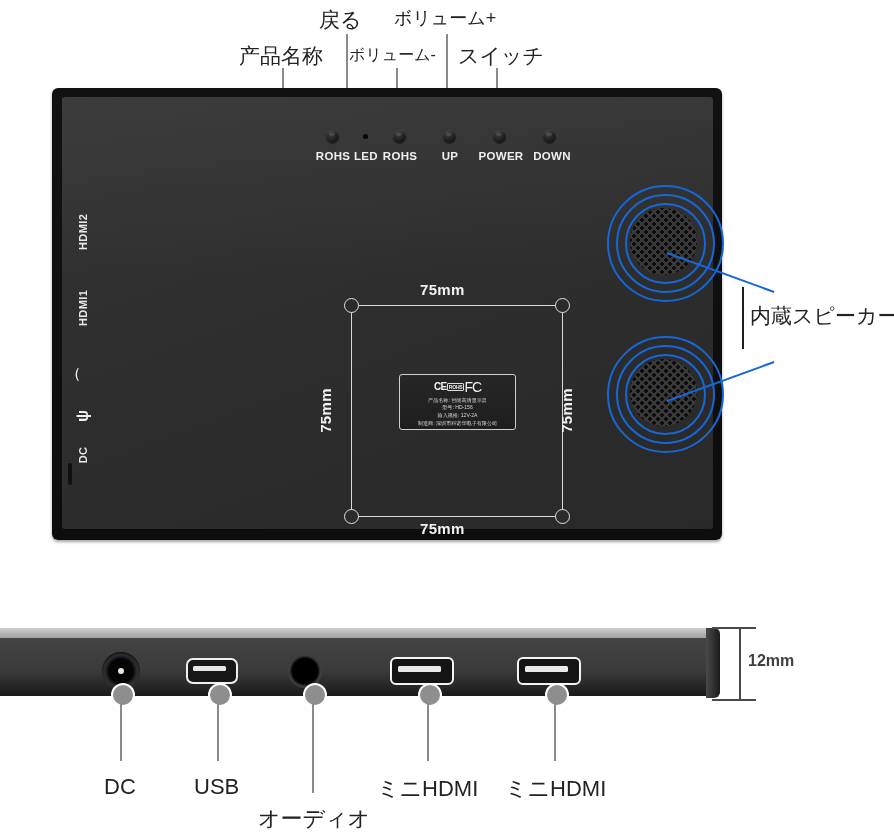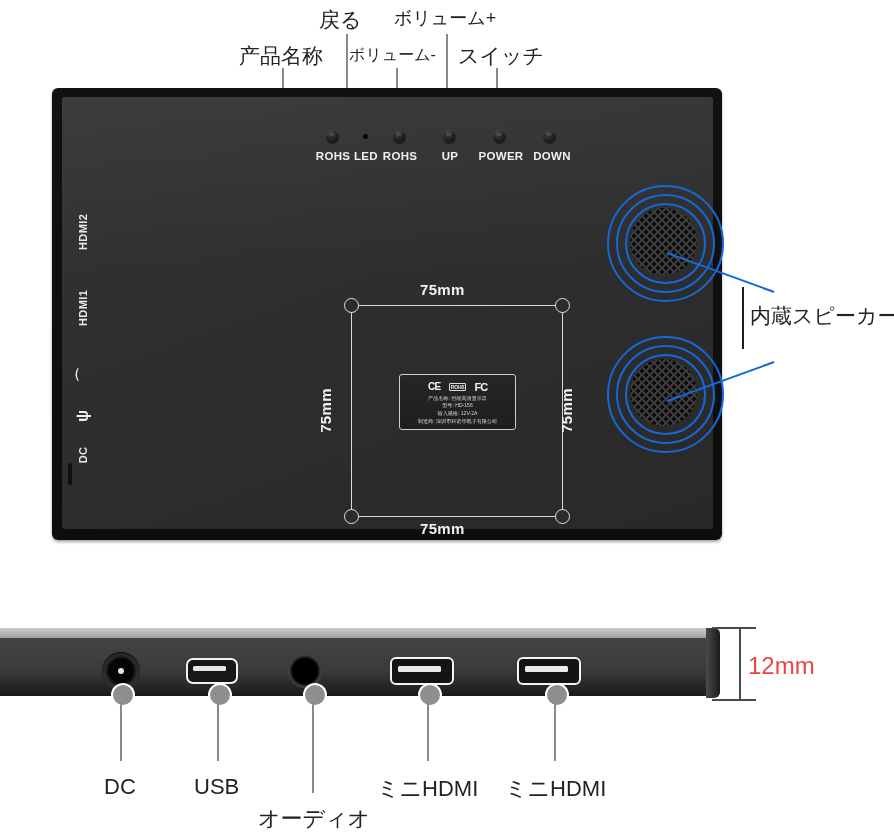--- a/index.html
+++ b/index.html
@@ -53,25 +53,25 @@
   .vdim{position:absolute;color:#f2f2f2;font-size:15px;font-weight:bold;
         letter-spacing:.3px;white-space:nowrap;}
   .vdim.vert{transform:rotate(-90deg);transform-origin:center center;}
 
   
   .plate{position:absolute;left:337px;top:277px;width:115px;height:53px;
          background:linear-gradient(180deg,#262626,#1e1e1e);
          border:1.3px solid #cfcfcf;border-radius:3px;
          display:flex;flex-direction:column;align-items:center;
          justify-content:center;gap:1px;padding-top:1px;}
-  .certs{display:flex;align-items:center;gap:8px;margin-bottom:1px;}
+  .certs{display:flex;align-items:center;gap:0;margin-bottom:1px;}
   .cert-ce{color:#f2f2f2;font-size:10px;font-weight:bold;letter-spacing:-.5px;}
   .cert-rohs{color:#ececec;font-size:5px;font-weight:bold;border:1px solid #ddd;
              border-radius:1px;padding:0 1px;letter-spacing:-.2px;}
-  .cert-fc{color:#f2f2f2;font-size:11px;font-weight:bold;letter-spacing:-1px;}
+  .cert-fc{color:#f2f2f2;font-size:14px;font-weight:normal;letter-spacing:-1px;}
   .pline{color:#d6d6d6;font-size:5.1px;line-height:6.6px;white-space:nowrap;}
 
   
   .spk{position:absolute;width:118px;height:118px;}
   .ring{position:absolute;border-radius:50%;border:2.4px solid #1668d8;}
   .r1{left:0;top:0;width:113px;height:113px;}
   .r2{left:9px;top:9px;width:95px;height:95px;}
   .r3{left:18px;top:18px;width:77px;height:77px;}
   .grille{position:absolute;left:23px;top:23px;width:67px;height:67px;border-radius:50%;
           background:
@@ -107,21 +107,21 @@
            background:#141414;}
   .hdmi-slot{position:absolute;left:6px;top:7px;width:43px;height:6px;background:#eaeaea;
            border-radius:1.5px;}
   .dot{position:absolute;width:20px;height:20px;border-radius:50%;
        background:#8e8e8e;border:2.5px solid #fff;}
 
   
   .dimline{position:absolute;background:#4a4a4a;}
   .dimv{width:1.6px;}
   .dimh{height:1.6px;}
-  .dimtxt{position:absolute;font-size:24px;color:#ef4444;white-space:nowrap;}
+  .dimtxt{position:absolute;font-size:16px;color:#404040;white-space:nowrap;font-weight:bold;}
 
   .jp{font-family:Liberation Sans, sans-serif;}
 </style>
 </head>
 <body>
 
 <div class="stage">
 
   <div class="lbl jp" style="left:239px;top:42px;font-size:21px;">产品名称</div>
   <div class="lbl jp" style="left:319px;top:6px;font-size:21px;">戻る</div>

